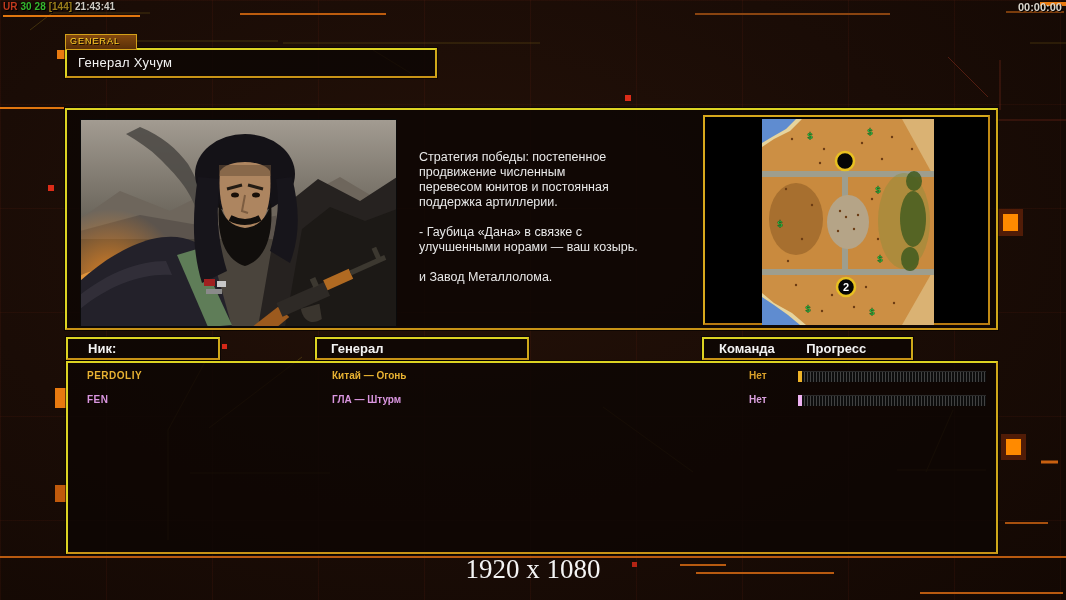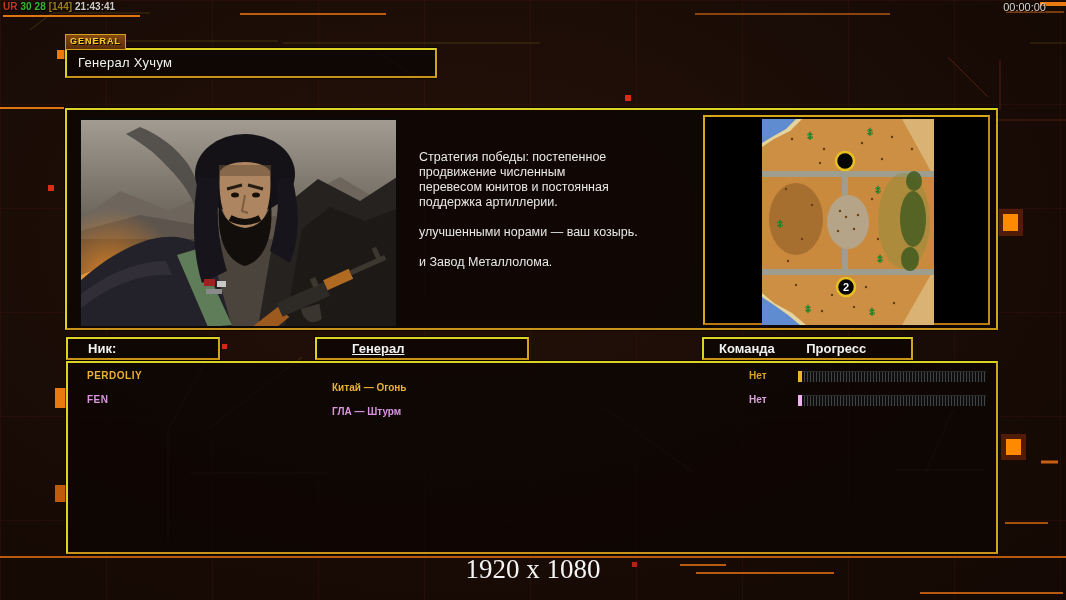--- a/index.html
+++ b/index.html
@@ -14,30 +14,30 @@
       repeating-linear-gradient(90deg, rgba(150,45,25,.10) 0 1px, transparent 1px 106px),
       repeating-linear-gradient(180deg, rgba(150,45,25,.09) 0 1px, transparent 1px 104px);
   }
   .decor{position:absolute;inset:0;z-index:2;pointer-events:none;}
 
   
   .status-left{position:absolute;left:3px;top:1px;z-index:8;font-size:10px;font-weight:bold;
     letter-spacing:0px;text-shadow:1px 1px 0 #000;}
   .status-left span{margin-right:3px;}
   .c-red{color:#c23a1e}.c-green{color:#35b82e}.c-olive{color:#9a7d1a}.c-white{color:#cfcbc4}
-  .match-timer{position:absolute;right:20px;top:1px;z-index:8;font-size:11px;font-weight:normal;
+  .match-timer{position:absolute;right:4px;top:1px;z-index:8;font-size:11px;font-weight:bold;
     color:#d9d5cc;text-shadow:1px 1px 0 #000;}
 
   
   .gen-tab{
     position:absolute;left:65px;top:34px;z-index:6;height:13px;
     background:linear-gradient(#83480e,#5a2f08);
     border:1px solid #d2a019;
-    color:#ffd02a;font-size:9px;font-weight:bold;letter-spacing:1px;
-    padding:0 4px 1px 4px;line-height:13px;text-shadow:1px 1px 0 #000;
+    color:#ffd02a;font-size:9px;font-weight:normal;letter-spacing:1px;
+    padding:0 16px 1px 4px;line-height:13px;text-shadow:1px 1px 0 #000;
   }
 
   
   .ypanel{
     position:absolute;box-sizing:border-box;z-index:5;
     border:2px solid;border-color:#dcd322 #cfa81a #c89316 #dcd322;
     background:rgba(13,6,3,.84);
     box-shadow:0 0 0 1px rgba(0,0,0,.55);
   }
   .title-box{left:65px;top:48px;width:372px;height:30px;}
@@ -52,31 +52,31 @@
   .minimap-box{position:absolute;left:636px;top:5px;width:287px;height:210px;box-sizing:border-box;
     background:#000;border:2px solid;border-color:#d8a81c #c08a14 #b87a10 #d8a81c;}
   .minimap-box svg{position:absolute;left:57px;top:2px;}
 
   
   .hdr{height:23px;}
   .hdr .t{color:#f2f2f2;font-size:13px;font-weight:bold;line-height:19px;}
   .hdr-nick{left:66px;top:337px;width:154px;}
   .hdr-nick .t{padding-left:20px;}
   .hdr-general{left:315px;top:337px;width:214px;}
-  .hdr-general .t{padding-left:35px;text-decoration:underline;}
+  .hdr-general .t{padding-left:14px;}
   .hdr-team{left:702px;top:337px;width:211px;}
   .hdr-team .t{display:inline-block;}
   .hdr-team .t.team{padding-left:15px;}
   .hdr-team .t.prog{padding-left:27px;}
 
   
   .players-panel{left:66px;top:361px;width:932px;height:193px;}
   .prow{position:absolute;left:0;width:100%;height:22px;font-size:10px;font-weight:bold;}
   .prow .nick{position:absolute;left:19px;top:0;line-height:20px;letter-spacing:.5px;}
-  .prow .gen{position:absolute;left:264px;top:0;line-height:20px;margin-top:12px;}
+  .prow .gen{position:absolute;left:264px;top:0;line-height:20px;}
   .prow .team{position:absolute;left:669px;top:0;line-height:20px;padding-left:12px;}
   .row-gold{color:#e8b232;}
   .row-gold .team{color:#d9a02a;}
   .row-pink{color:#da96e0;}
   .row-pink .team{color:#d9a0de;}
   .pbar{position:absolute;left:730px;top:5px;width:188px;height:10px;background:
       repeating-linear-gradient(90deg,#424242 0 1px,#0d0d0d 1px 3px);
       border-top:1px solid #2a2a2a;}
   .pbar .fill{position:absolute;left:0;top:-1px;height:11px;width:4px;}
   .fill-gold{background:#f0b428;}
@@ -203,20 +203,21 @@
         <rect x="0" y="0" width="317" height="208" fill="none" stroke="#0a0a0a" stroke-width="2"></rect>
       </svg>
     </div>
 
     <div class="desc">
       <div class="desc-line">Стратегия победы: постепенное</div>
       <div class="desc-line">продвижение численным</div>
       <div class="desc-line">перевесом юнитов и постоянная</div>
       <div class="desc-line">поддержка артиллерии.</div>
       <div class="desc-line"></div>
+      <div class="desc-line">- Гаубица «Дана» в связке с</div>
       <div class="desc-line">улучшенными норами — ваш козырь.</div>
       <div class="desc-line"></div>
       <div class="desc-line">и Завод Металлолома.</div>
     </div>
 
     <div class="minimap-box">
       <svg width="172" height="206" viewBox="0 0 172 206">
         <rect x="0" y="0" width="172" height="206" fill="#c98a3e"></rect>
         <rect x="0" y="0" width="172" height="52" fill="#cf924a" opacity="0.6"></rect>
         <rect x="0" y="156" width="172" height="50" fill="#cf924a" opacity="0.6"></rect>

